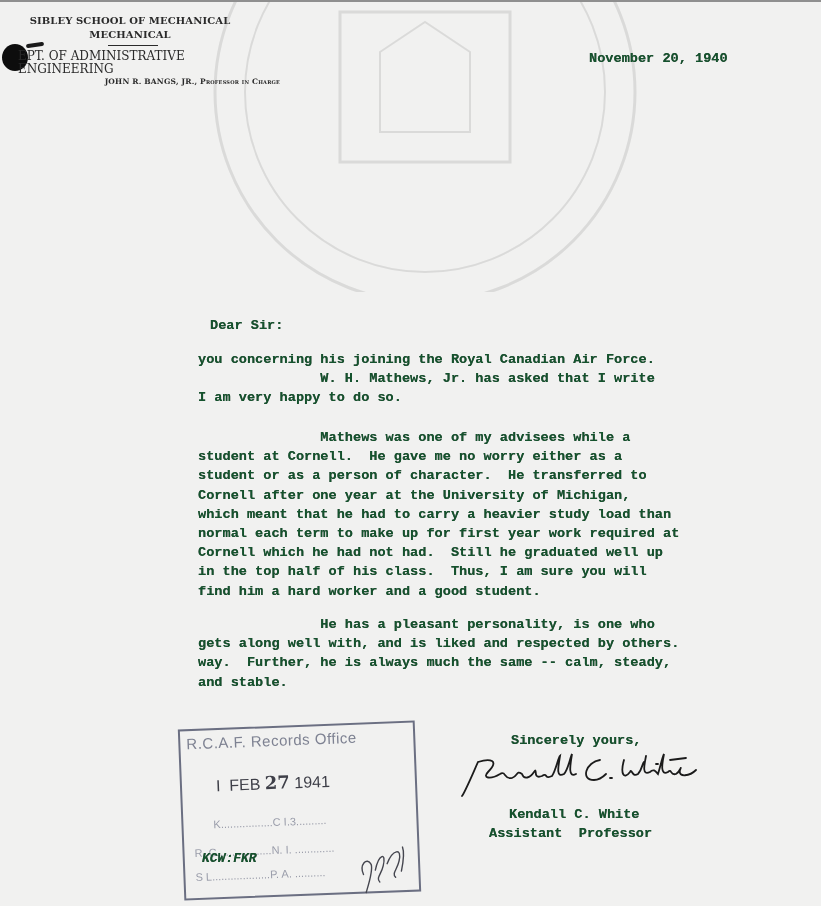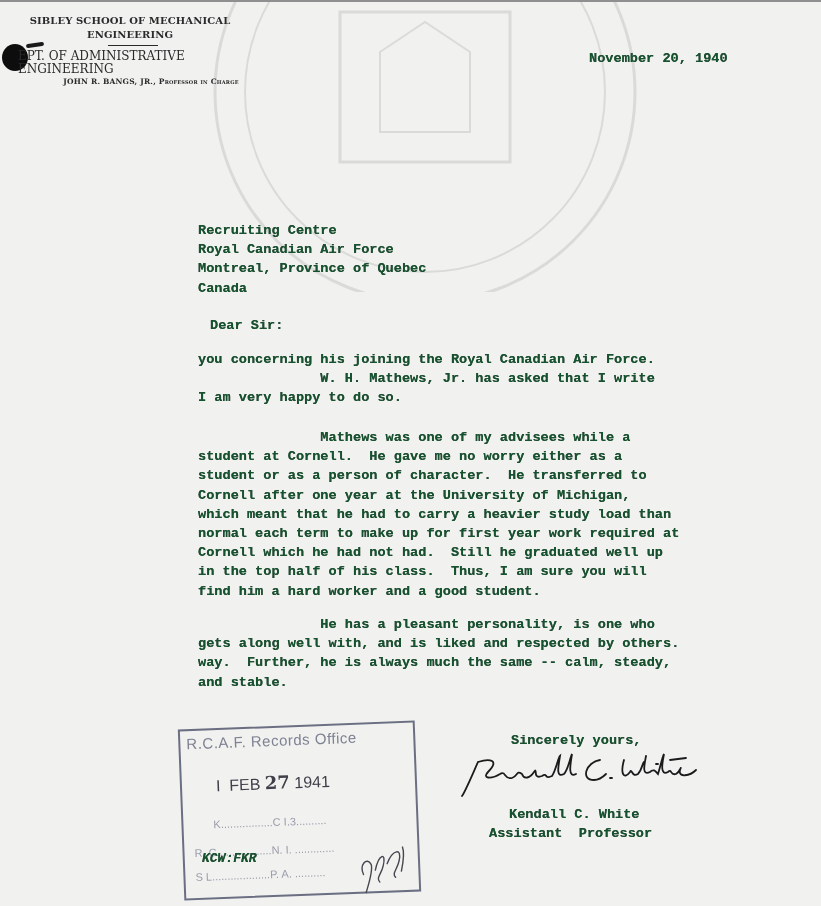--- a/index.html
+++ b/index.html
@@ -24,21 +24,21 @@
       font-family: "DejaVu Serif", "Liberation Serif", serif;
       color: #2a2a2a;
       text-align: center;
     }
     .lh-school {
       font-size: 10px; font-weight: bold; letter-spacing: 0.1px;
       line-height: 14px; width: 240px; margin: 0 auto 0 0; padding-left: 10px;
     }
     .lh-rule { width: 50px; height: 1px; background: #2a2a2a; margin: 3px auto 4px 108px; }
     .lh-dept { font-size: 12px; line-height: 13px; text-align: left; padding-left: 18px; }
-    .lh-prof { font-size: 7.5px; line-height: 12px; text-align: center; padding-left: 22px; font-variant: small-caps; font-weight: bold; letter-spacing: 0.2px; }
+    .lh-prof { font-size: 7.5px; line-height: 12px; text-align: right; padding-left: 22px; font-variant: small-caps; font-weight: bold; letter-spacing: 0.2px; }
     .inkblot {
       position: absolute; left: 2px; top: 42px; width: 26px; height: 27px;
       background: #0d0d0d; border-radius: 50%;
     }
     .inkblot-tail {
       position: absolute; left: 26px; top: 41px; width: 18px; height: 4px;
       background: #1a1a1a; border-radius: 2px; transform: rotate(-8deg);
     }
     .typed {
       font-family: "Liberation Mono", "DejaVu Sans Mono", monospace;
@@ -86,30 +86,29 @@
     <rect x="150" y="20" width="170" height="150" fill="none" stroke="#000" stroke-width="3"></rect>
     <path d="M190 60 L235 30 L280 60 L280 140 L190 140 Z" fill="none" stroke="#000" stroke-width="2"></path>
   </svg>
 
   <div class="inkblot"></div>
   <div class="inkblot-tail"></div>
 
   <div class="letterhead">
     <div class="lh-school">
       <div>SIBLEY SCHOOL OF MECHANICAL</div>
-      <div>ENGINEERING</div>
+      <div>MECHANICAL</div>
     </div>
     <div class="lh-rule"></div>
     <div class="lh-dept">EPT. OF ADMINISTRATIVE ENGINEERING</div>
     <div class="lh-prof">JOHN R. BANGS, JR., Professor in Charge</div>
   </div>
 
   <div class="typed date">November 20, 1940</div>
 
-  <div class="typed address"><div>Recruiting Centre</div><div>Royal Canadian Air Force</div><div>Montreal, Province of Quebec</div><div>Canada</div></div>
 
   <div class="typed salutation">Dear Sir:</div>
 
   <div class="typed para p1"><div>you concerning his joining the Royal Canadian Air Force.</div><div>               W. H. Mathews, Jr. has asked that I write</div><div>I am very happy to do so.</div></div>
 
   <div class="typed para p2"><div>               Mathews was one of my advisees while a</div><div>student at Cornell.  He gave me no worry either as a</div><div>student or as a person of character.  He transferred to</div><div>Cornell after one year at the University of Michigan,</div><div>which meant that he had to carry a heavier study load than</div><div>normal each term to make up for first year work required at</div><div>Cornell which he had not had.  Still he graduated well up</div><div>in the top half of his class.  Thus, I am sure you will</div><div>find him a hard worker and a good student.</div></div>
 
   <div class="typed para p3"><div>               He has a pleasant personality, is one who</div><div>gets along well with, and is liked and respected by others.</div><div>way.  Further, he is always much the same -- calm, steady,</div><div>and stable.</div></div>
 
   <div class="typed closing">Sincerely yours,</div>

